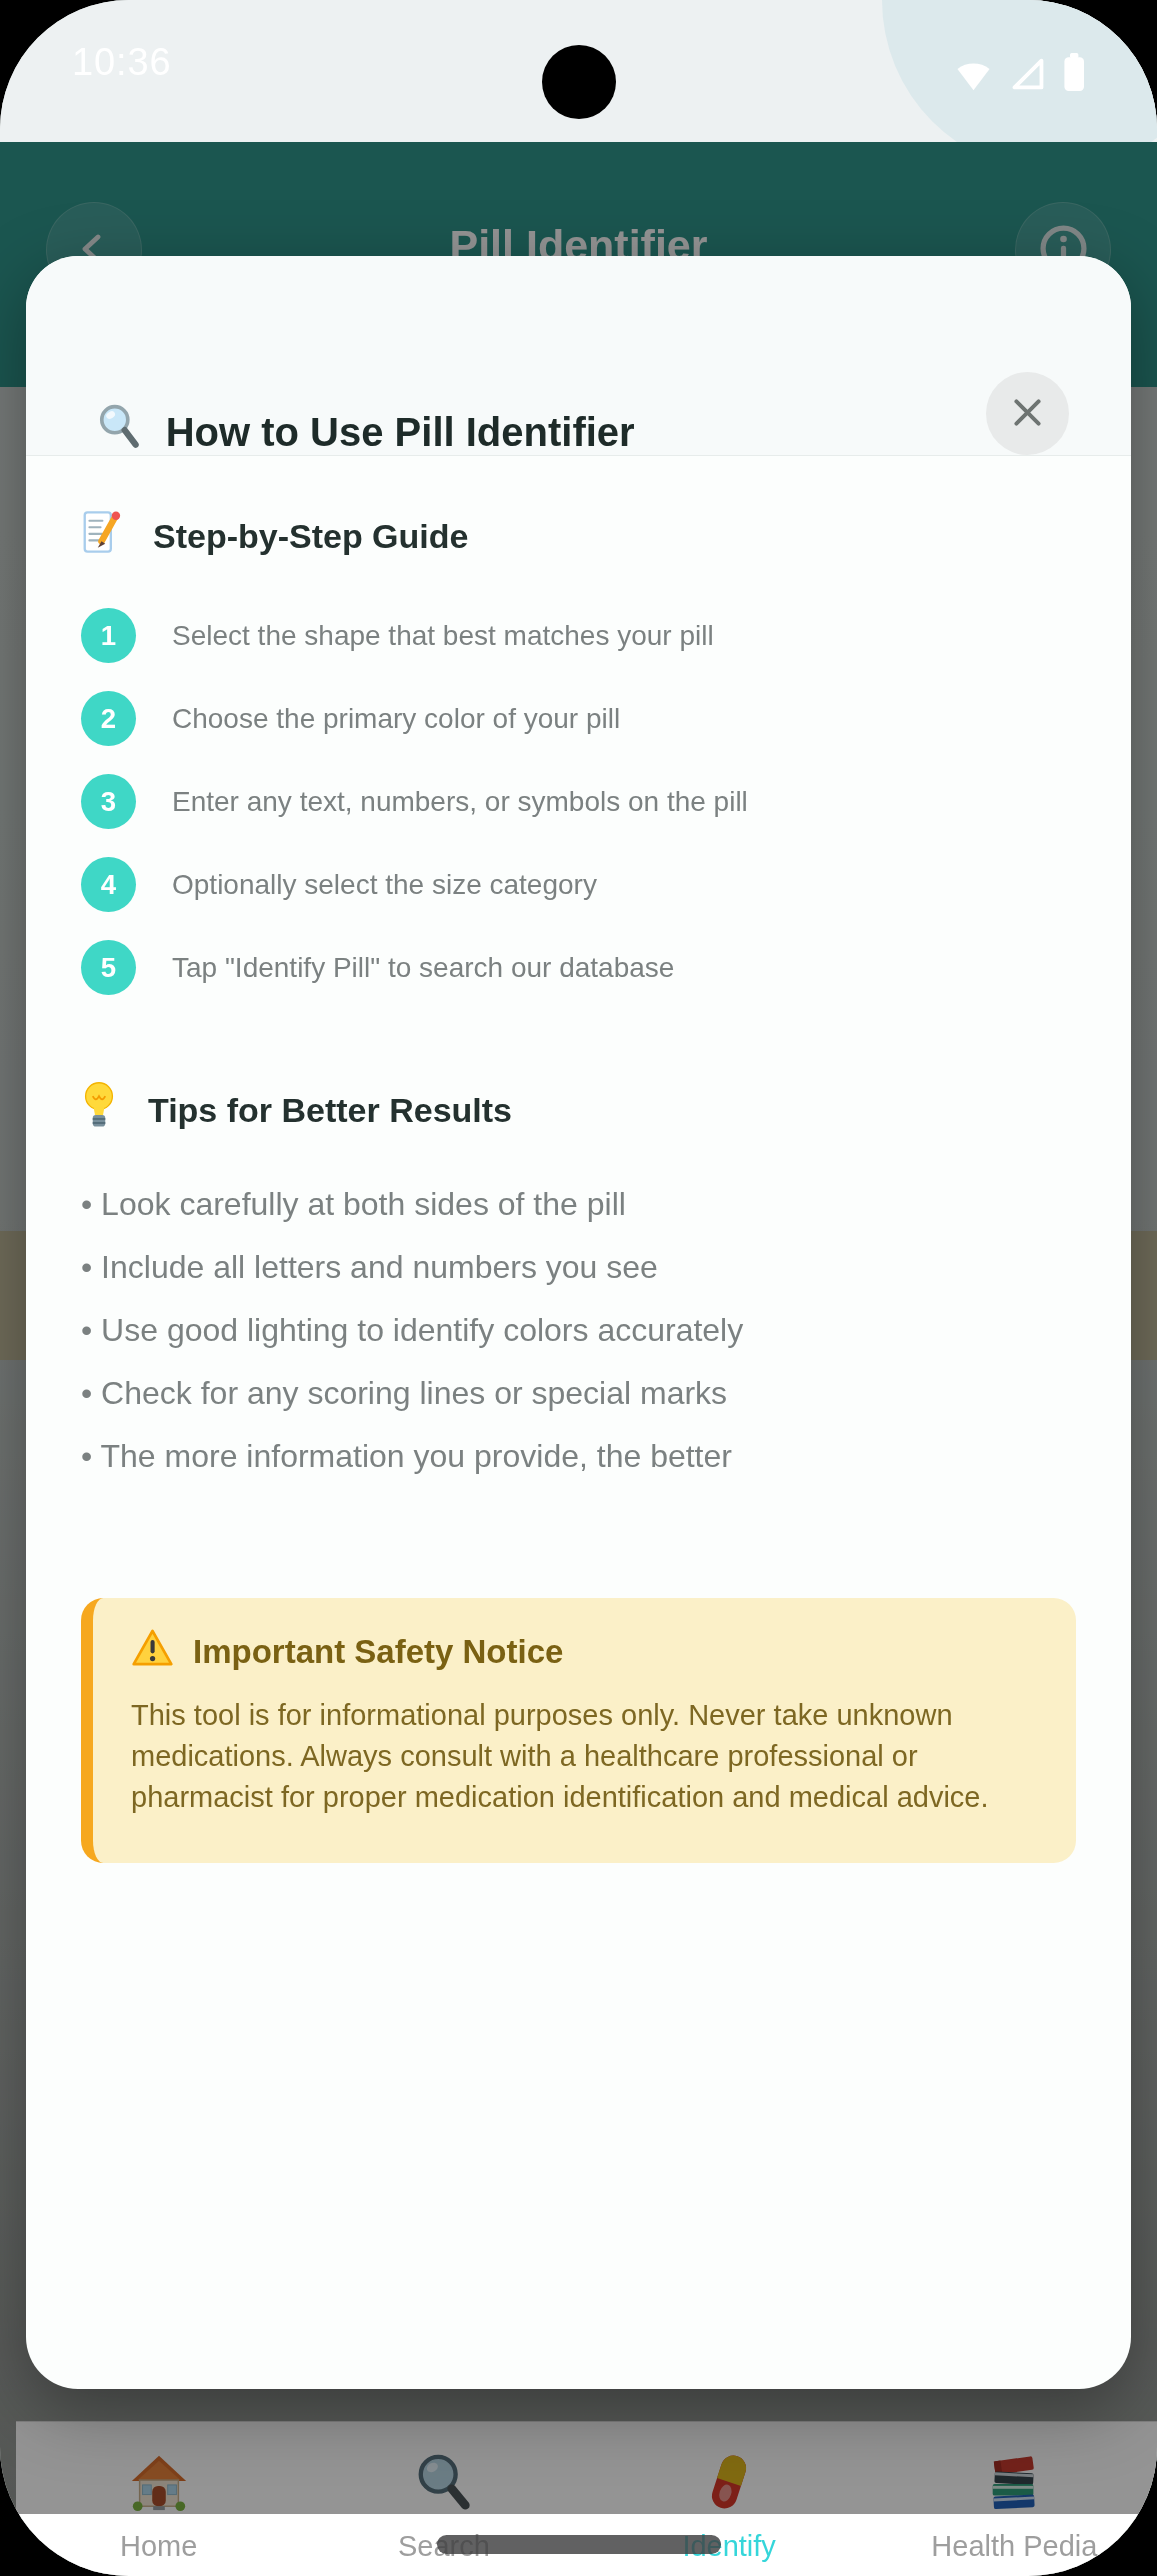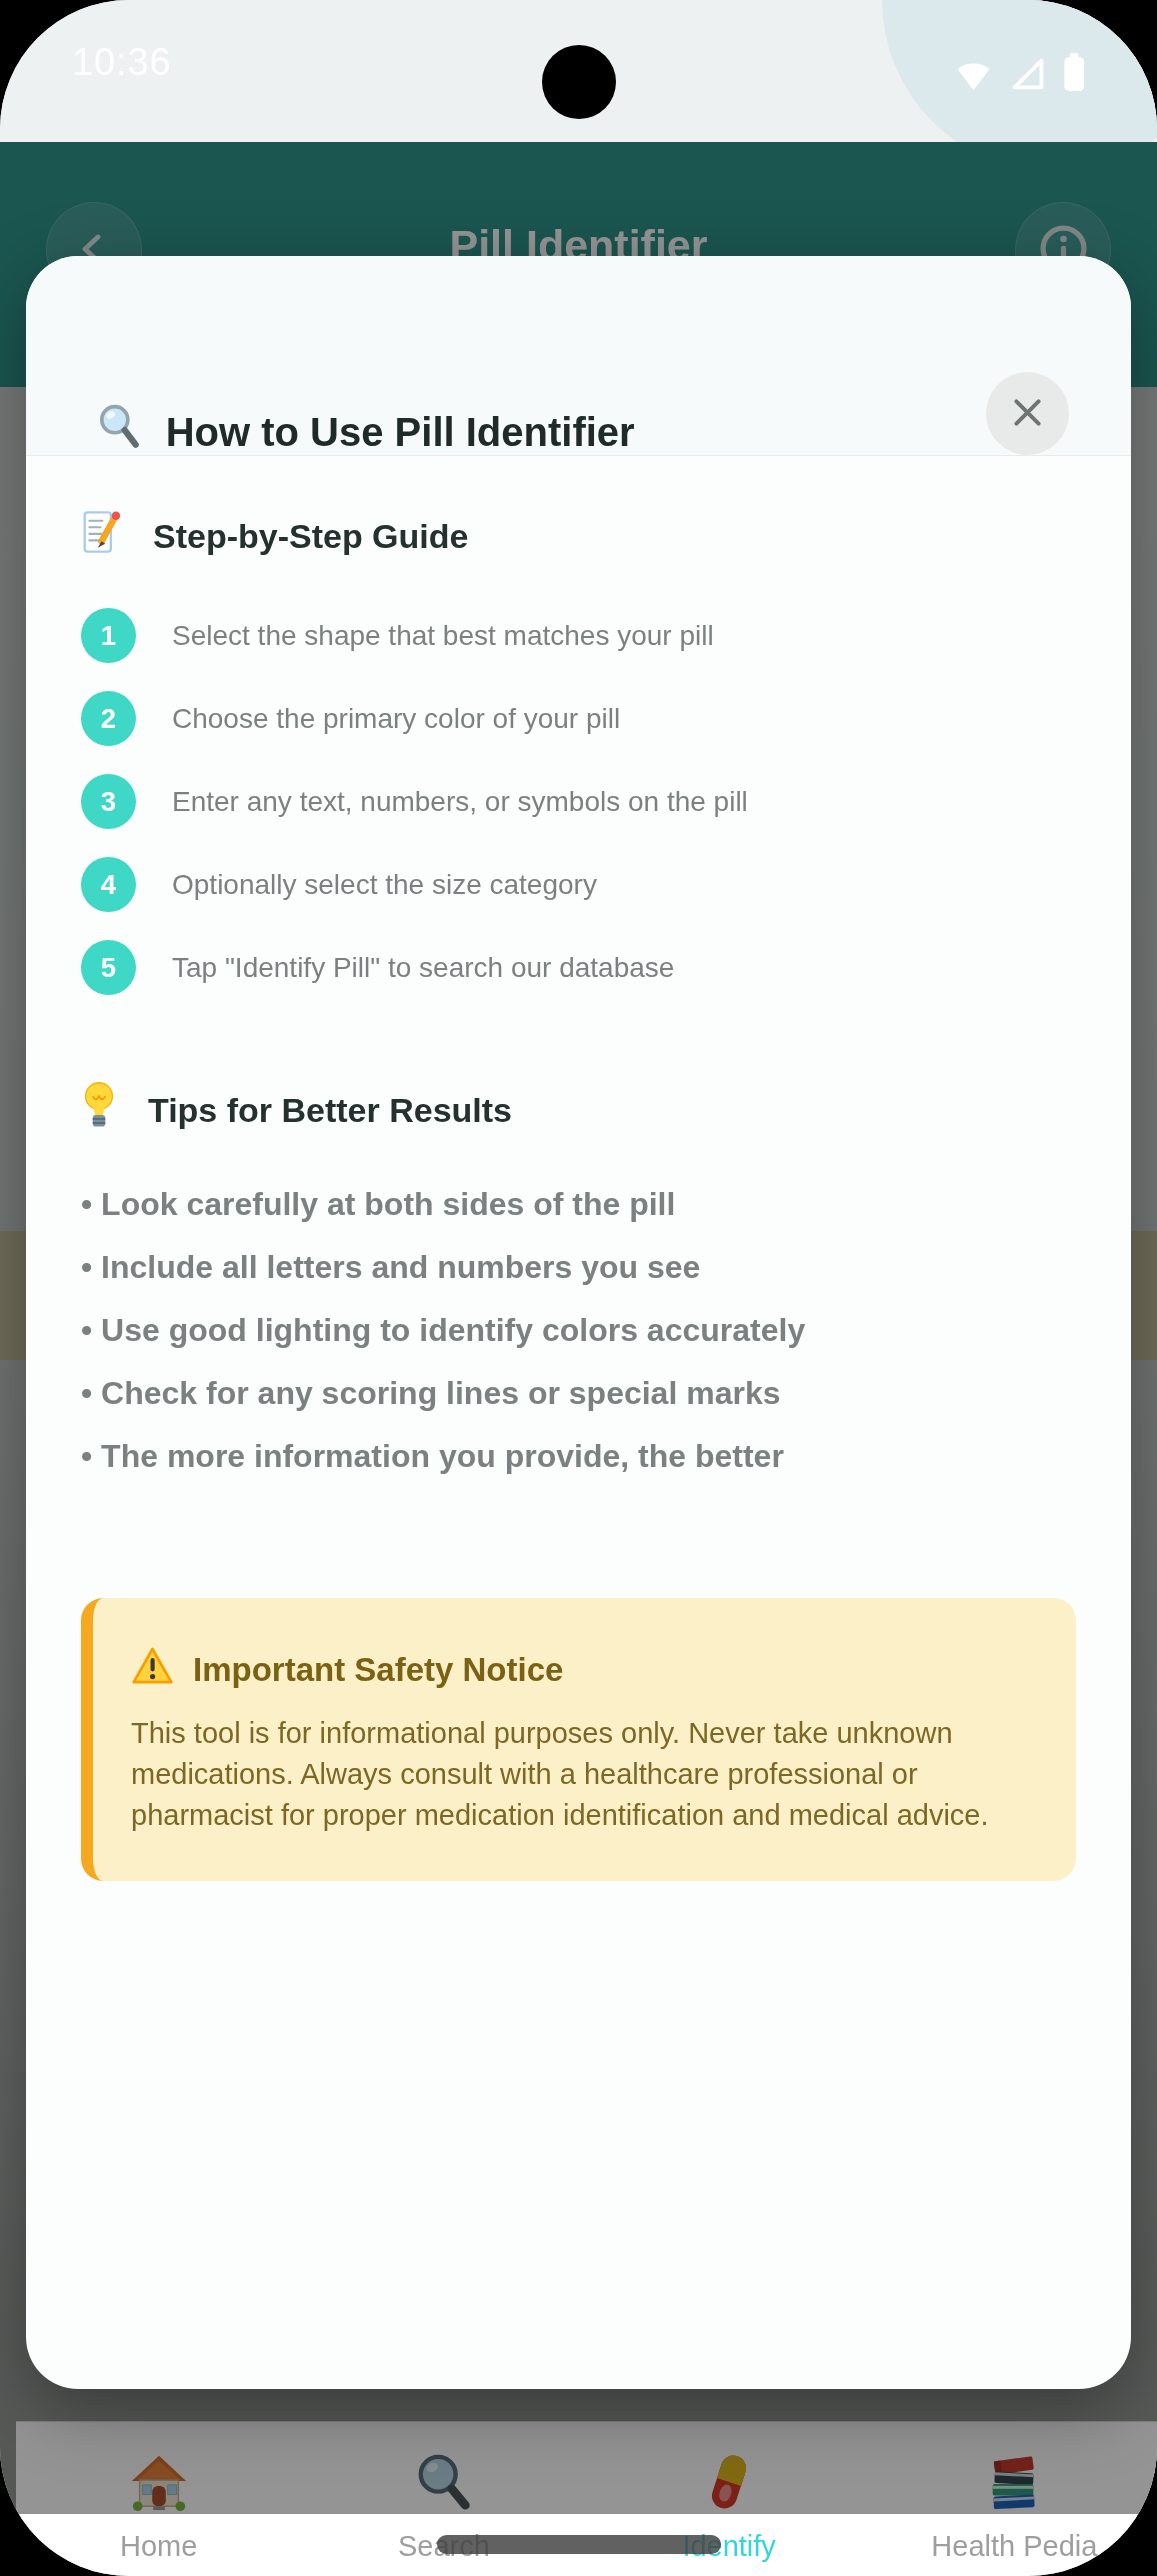--- a/index.html
+++ b/index.html
@@ -68,25 +68,25 @@
     color:#24312f; height:50px;gap:12px; }
   .h-icon { margin-right:19px; flex:0 0 auto; }
   .guide-heading { margin-top:55px; }
   .steps { margin-top:33px; list-style:none; }
   .step { height:83px; display:flex; align-items:center; }
   .step-num { width:55px; height:55px; border-radius:50%; background:#3fd7c6; color:#fff;
     font-size:27.6px; font-weight:700; display:flex; align-items:center; justify-content:center;
     flex:0 0 auto; }
   .step-text { margin-left:36px; font-size:28px; color:#7b8181; }
   .tips-heading { margin-top:76px; }
-  .tips { margin-top:38px; list-style:none;font-weight:bold; }
+  .tips { margin-top:38px; list-style:none; }
   .tip { font-size:32px; color:#7b8181; line-height:63px; }
   .tip::before { content:"• "; }
   .notice { margin-top:110px; background:#fbf0c8; border-left:12px solid #f6a81f;
-    border-radius:22.4px; padding:48px 83px 45px 38px; }
+    border-radius:22.4px; padding:30px 83px 45px 38px; }
   .notice-heading { display:flex; align-items:center; font-size:33px; font-weight:700; color:#7a6113; }
   .notice-body { margin-top:19px; font-size:29px; line-height:41px; color:#7d6722; }
 </style>
 </head>
 <body>
 
 <div class="phone">
   <div class="screen">
 
     <div class="status-bar">

